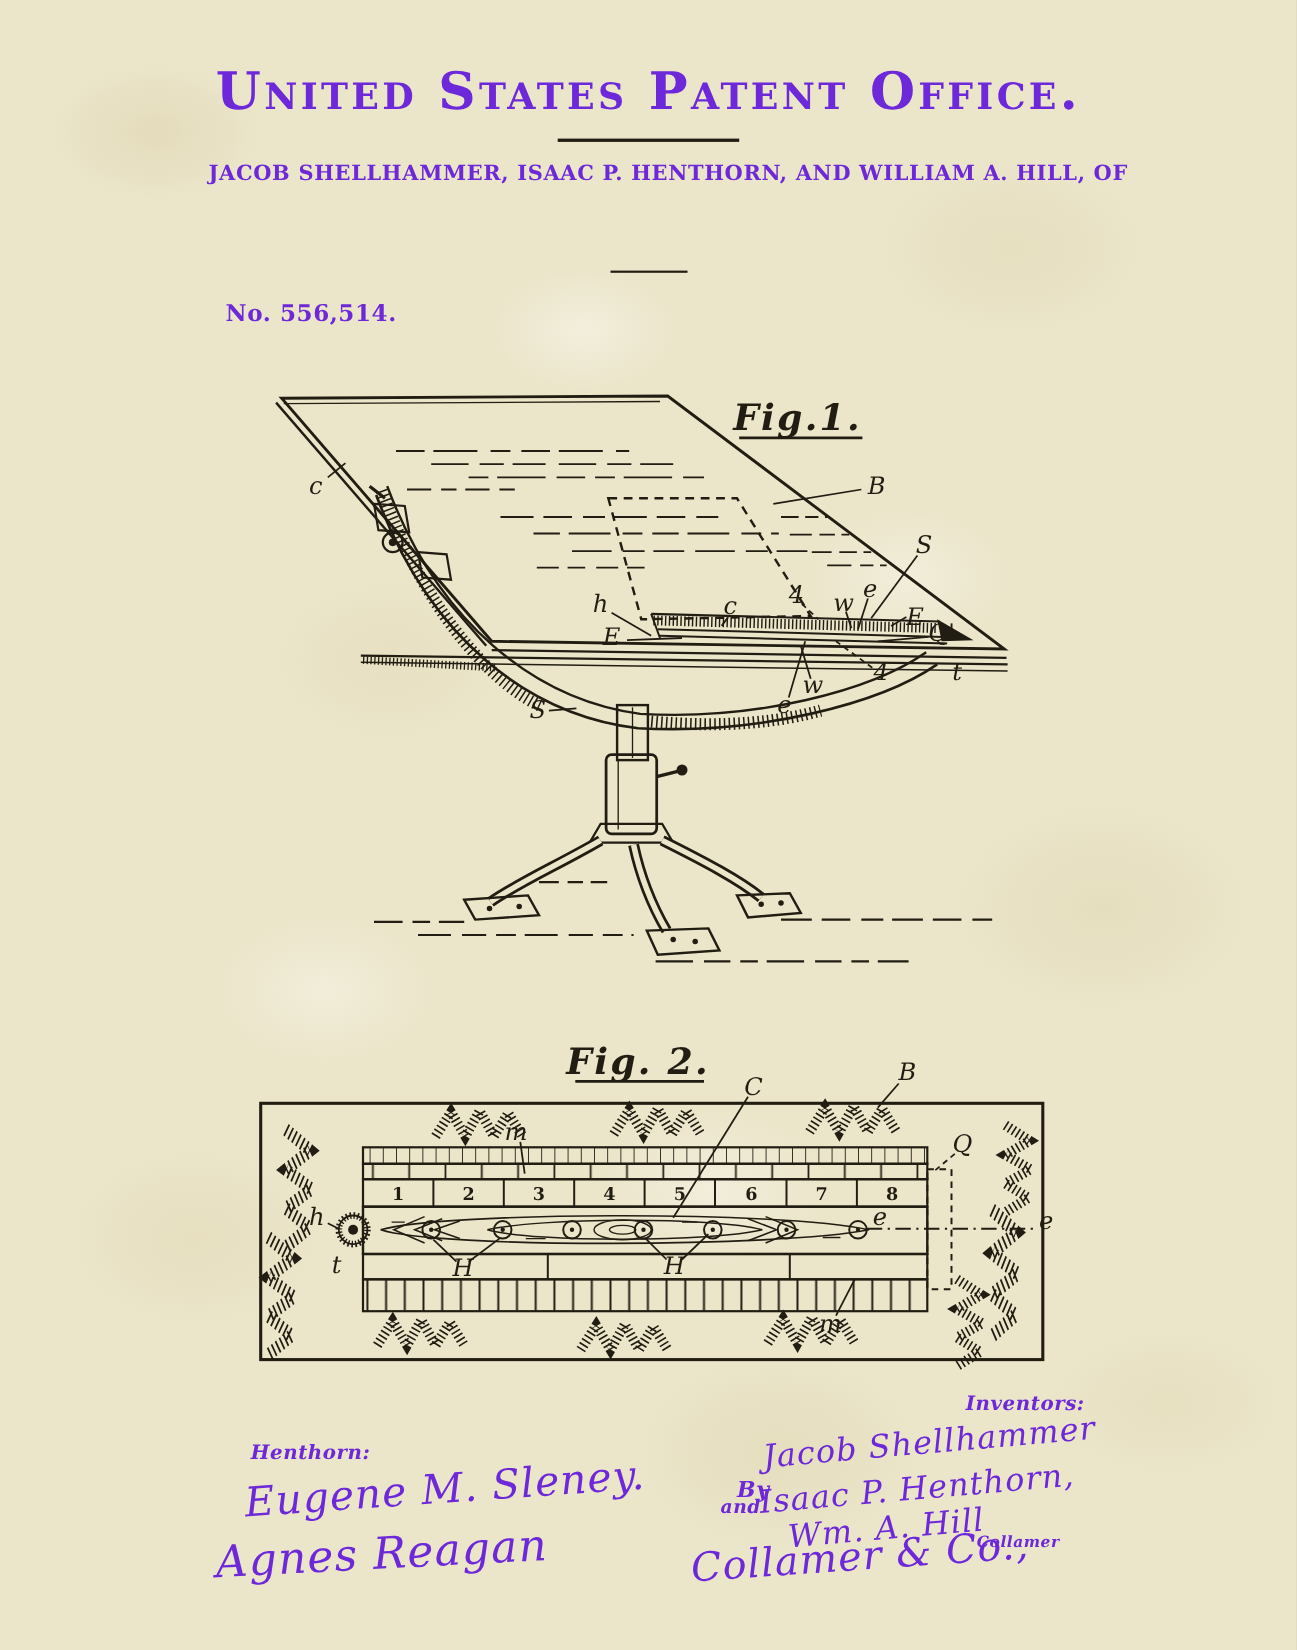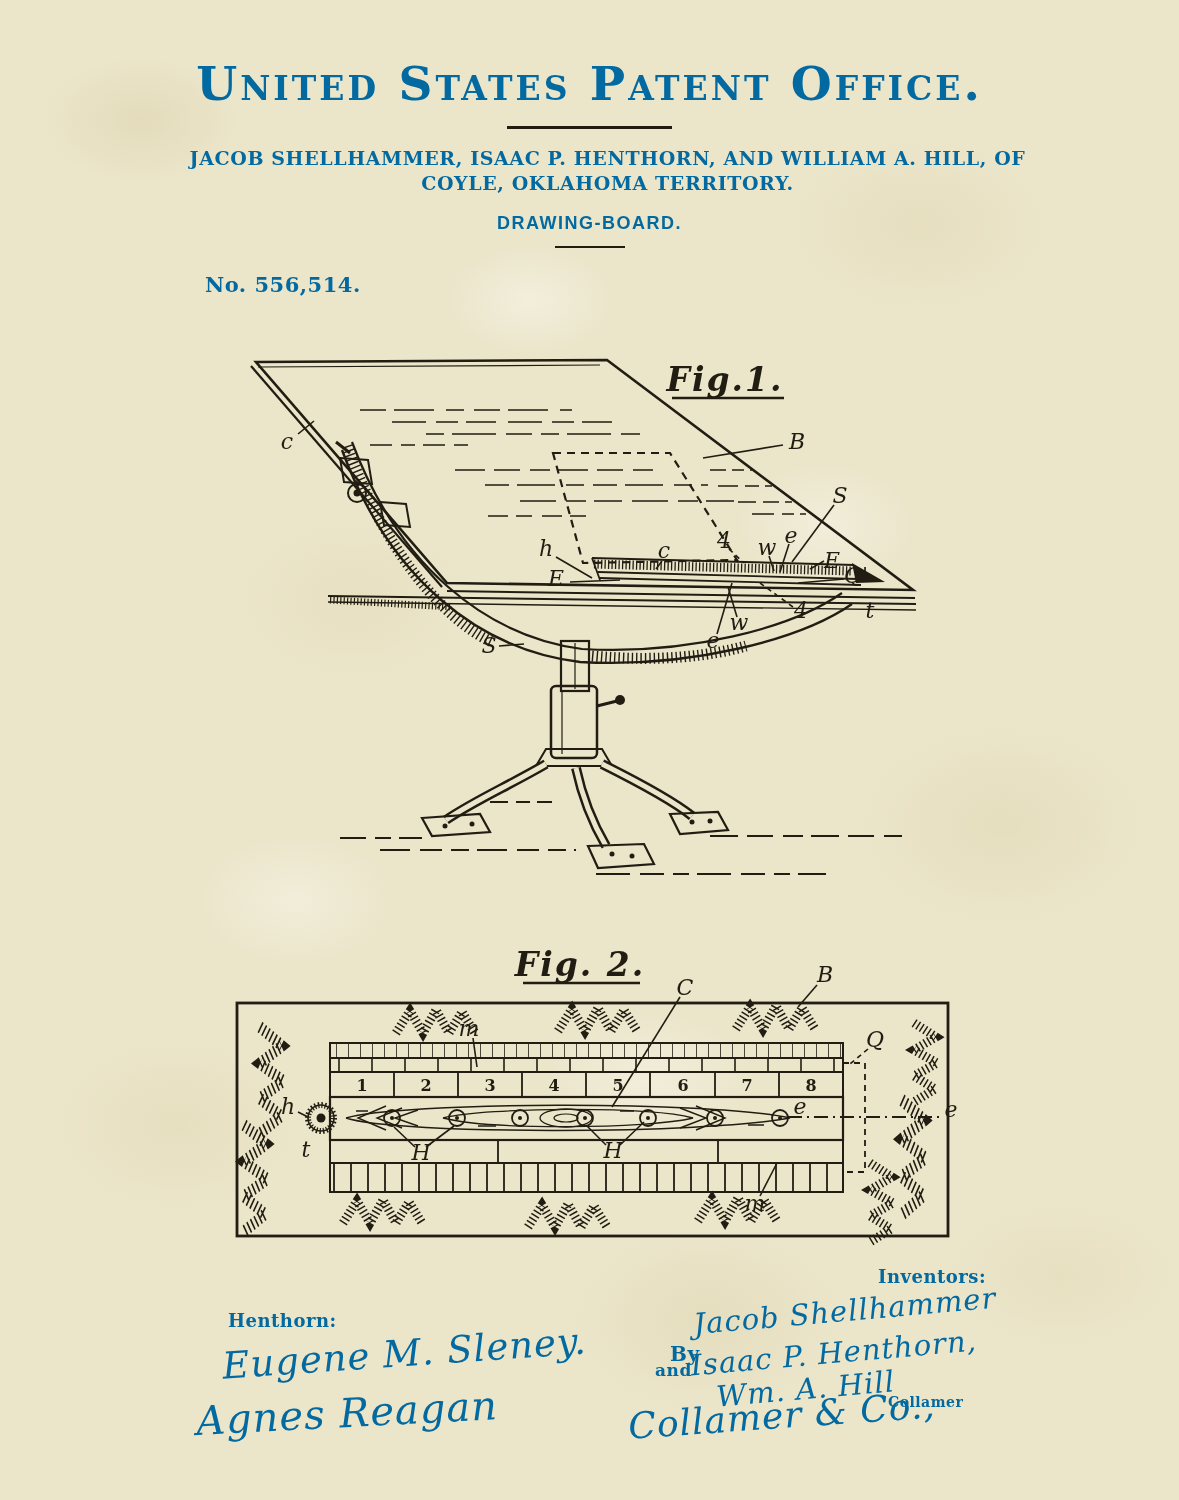--- a/index.html
+++ b/index.html
@@ -1,19 +1,19 @@
 <!DOCTYPE html>
 <html><head>
 <meta charset="utf-8">
 <style>
   * { margin:0; padding:0; box-sizing:border-box; }
   body { background:#8a8678; font-family:"DejaVu Serif", serif; }
   .page {
     position:relative; width:1179px; height:1500px; margin:0 auto;
-    background-color:#ebe5ca; color:#0369a1; overflow:hidden;
+    background-color:#ebe5ca; color:#6d28d9; overflow:hidden;
   }
   .page::before {
     content:""; position:absolute; inset:0; pointer-events:none;
     background-image:
       radial-gradient(140px 90px at 12% 8%,  rgba(213,201,158,.35), transparent 70%),
       radial-gradient(180px 120px at 78% 15%, rgba(218,207,166,.30), transparent 70%),
       radial-gradient(160px 110px at 30% 40%, rgba(223,213,174,.33), transparent 70%),
       radial-gradient(200px 140px at 85% 55%, rgba(215,204,161,.30), transparent 70%),
       radial-gradient(170px 120px at 15% 75%, rgba(220,209,168,.32), transparent 70%),
       radial-gradient(190px 130px at 60% 88%, rgba(214,203,161,.30), transparent 70%),
@@ -39,42 +39,40 @@
 
   svg { position:absolute; overflow:visible; }
   svg text { font-family:"DejaVu Serif", serif; fill:#211d12; }
   .figlabel { font-style:italic; font-size:22px; }
   .figcap   { font-style:italic; font-weight:bold; font-size:33px; letter-spacing:2px; }
   .cellnum  { font-weight:bold; font-size:16px; }
   .ln   { stroke:#211d12; fill:none; }
   .ink  { fill:#211d12; }
 
   .script { font-style:italic; letter-spacing:1px; white-space:nowrap; }
-  .gothic { font-weight:bold; font-size:18px; letter-spacing:.5px; white-space:nowrap; }
+  .gothic { font-weight:bold; font-style:italic; font-size:18px; letter-spacing:.5px; white-space:nowrap; }
   .sig-w1 { left:222px; top:1332px; font-size:37px; transform:rotate(-4deg); }
   .sig-w2 { left:196px; top:1390px; font-size:40px; transform:rotate(-3deg); }
   .sig-i1 { left:693px; top:1294px; font-size:29px; transform:rotate(-5deg); }
   .sig-i2 { left:690px; top:1336px; font-size:29px; transform:rotate(-5deg); }
   .sig-i3 { left:716px; top:1372px; font-size:29px; transform:rotate(-5deg); }
   .sig-at { left:628px; top:1395px; font-size:36px; transform:rotate(-4deg); }
 </style>
 </head>
 <body>
 
 <div class="page">
 
   <div class="abs office-title">United States Patent Office.</div>
   <div class="abs rule1"></div>
 
   <div class="abs patentees">
     <div>JACOB SHELLHAMMER, ISAAC P. HENTHORN, AND WILLIAM A. HILL, OF</div>
-    <div>COYLE, OKLAHOMA TERRITORY.</div>
   </div>
 
-  <div class="abs invention-title">DRAWING-BOARD.</div>
   <div class="abs rule2"></div>
 
   <div class="abs patent-number">No. 556,514.</div>
 
   <svg style="left:240px; top:350px;" width="700" height="540" viewBox="0 0 700 540">
 
     <text class="figcap" x="485" y="41" text-anchor="middle">Fig.1.</text>
     <path class="ln" d="M432,48 H544" stroke-width="2.5"></path>
 
     <g>

